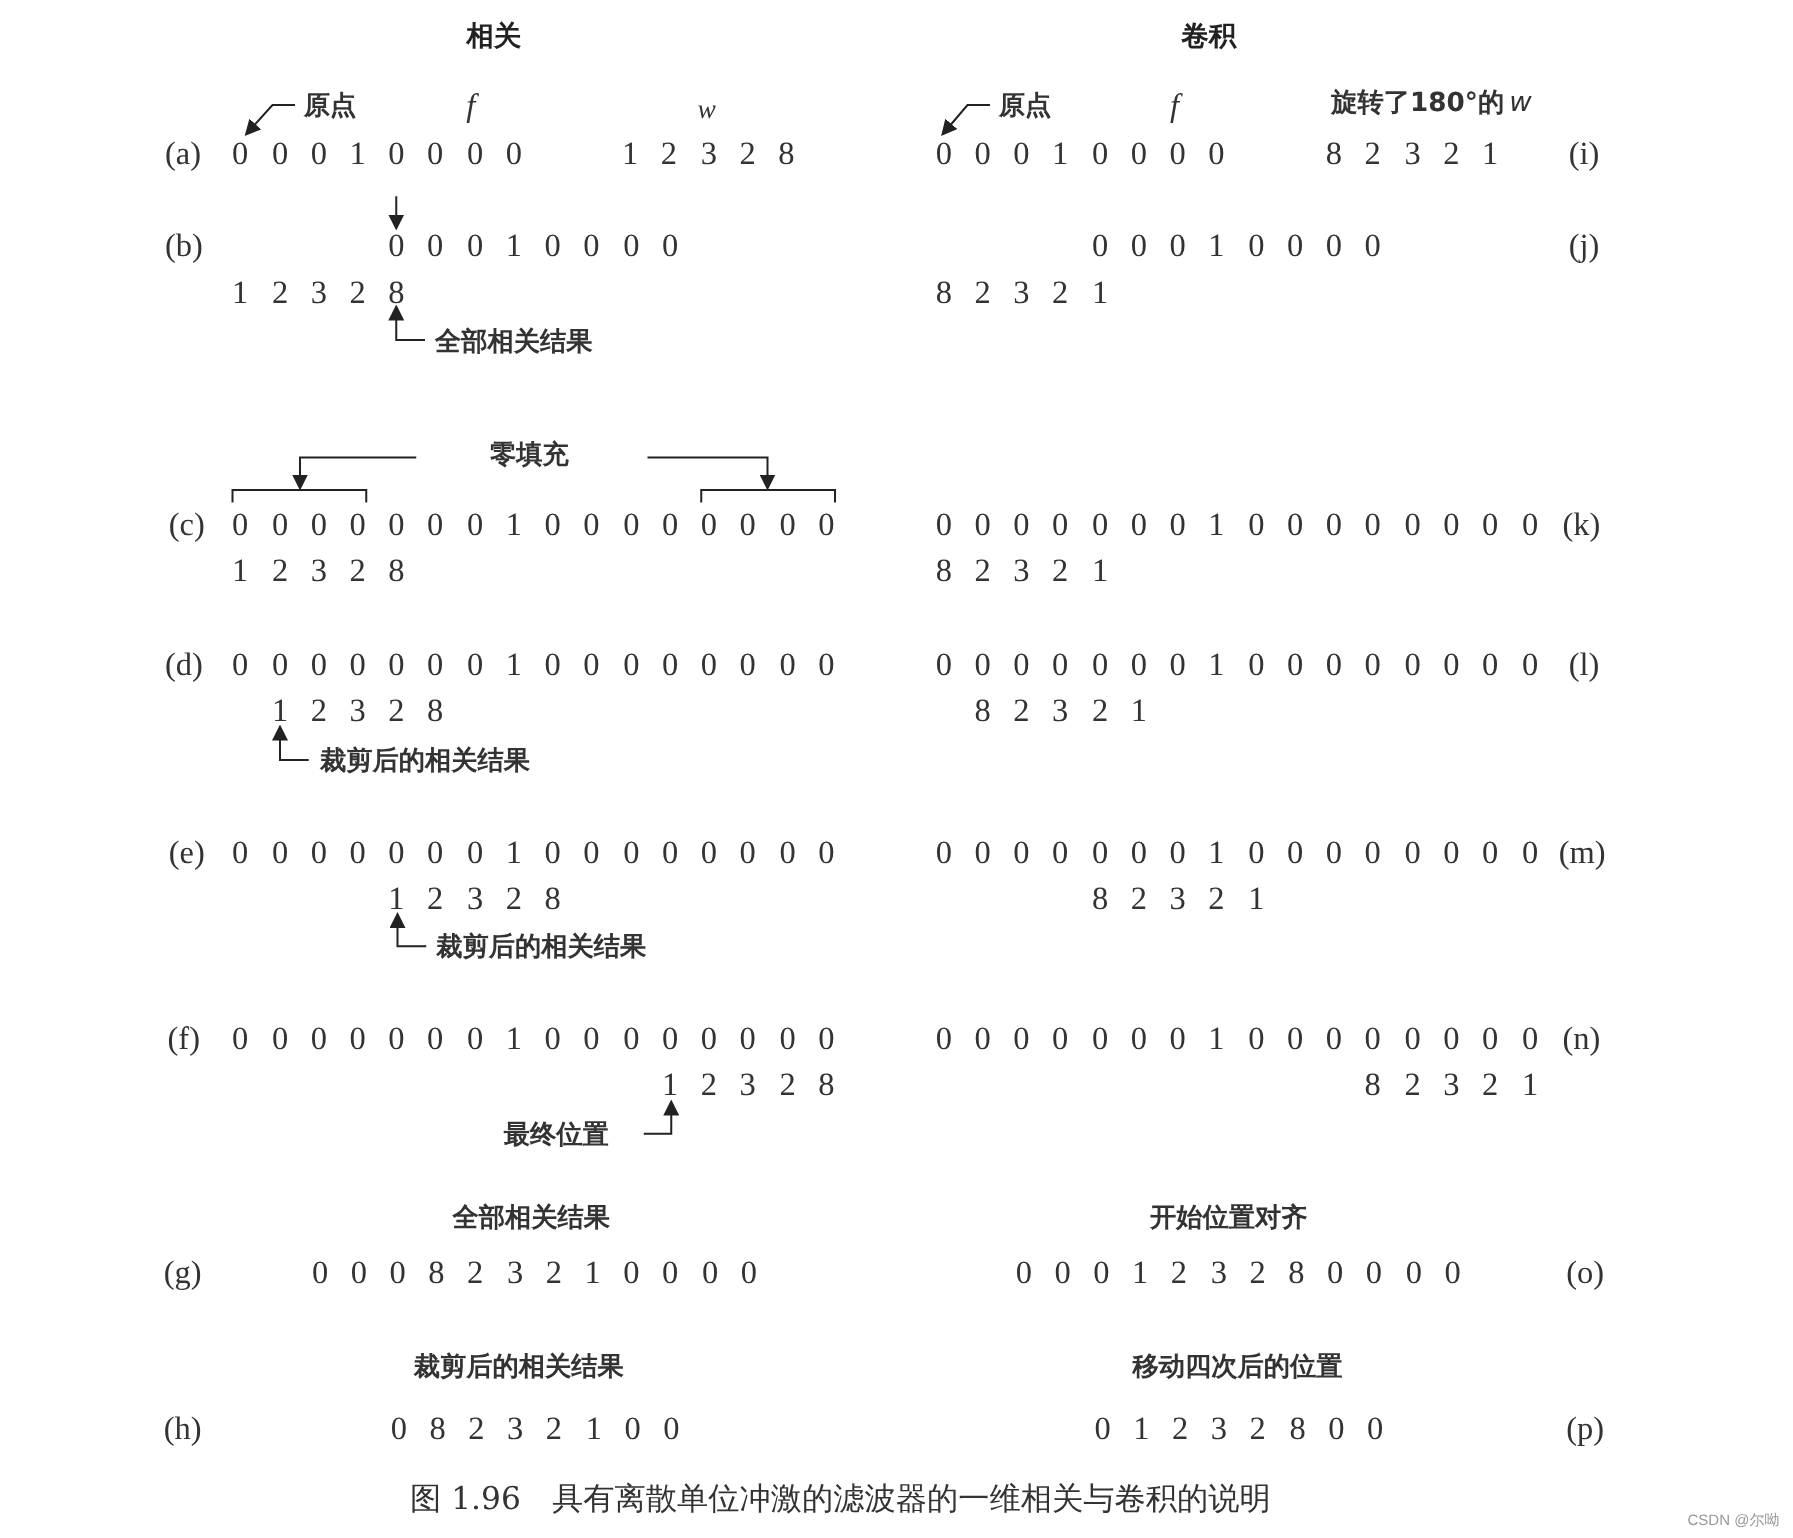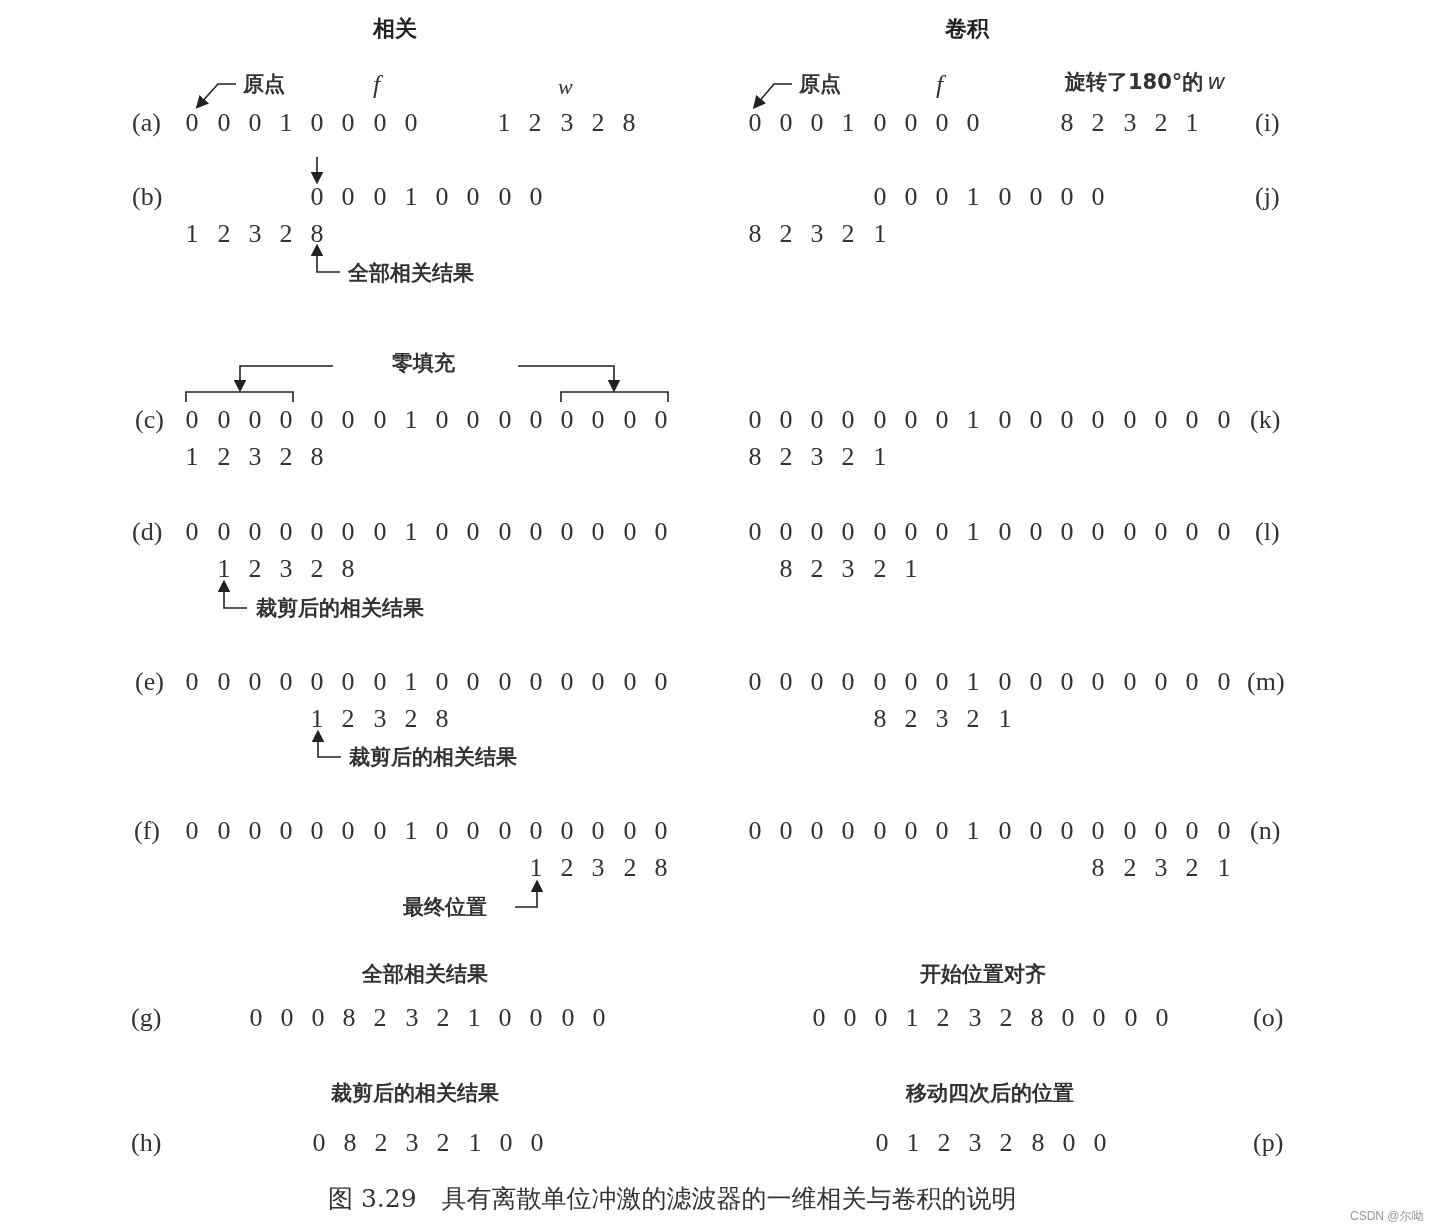--- a/index.html
+++ b/index.html
@@ -386,21 +386,21 @@
   <span style="left:882px">0</span>
     <span style="left:913px">1</span>
     <span style="left:944px">2</span>
     <span style="left:975px">3</span>
     <span style="left:1006px">2</span>
     <span style="left:1038px">8</span>
     <span style="left:1069px">0</span>
     <span style="left:1100px">0</span>
 </div>
 
-<div class="abs caption" style="left:328px;top:1182px;">图 3.29　具有离散单位冲激的滤波器的一维相关与卷积的说明</div>
+<div class="abs caption" style="left:328px;top:1182px;">图 1.96　具有离散单位冲激的滤波器的一维相关与卷积的说明</div>
 <div class="abs watermark" style="left:1350px;top:1208px;">CSDN @尔呦</div>
 
 <svg class="lines" width="1434" height="1230">
   <defs>
     <marker id="ah" markerWidth="8" markerHeight="8" refX="4" refY="4" orient="auto">
       <path d="M0,0 L8,4 L0,8 z" fill="#222"></path>
     </marker>
   </defs>
   <g stroke="#222" stroke-width="1.6" fill="none">
 

